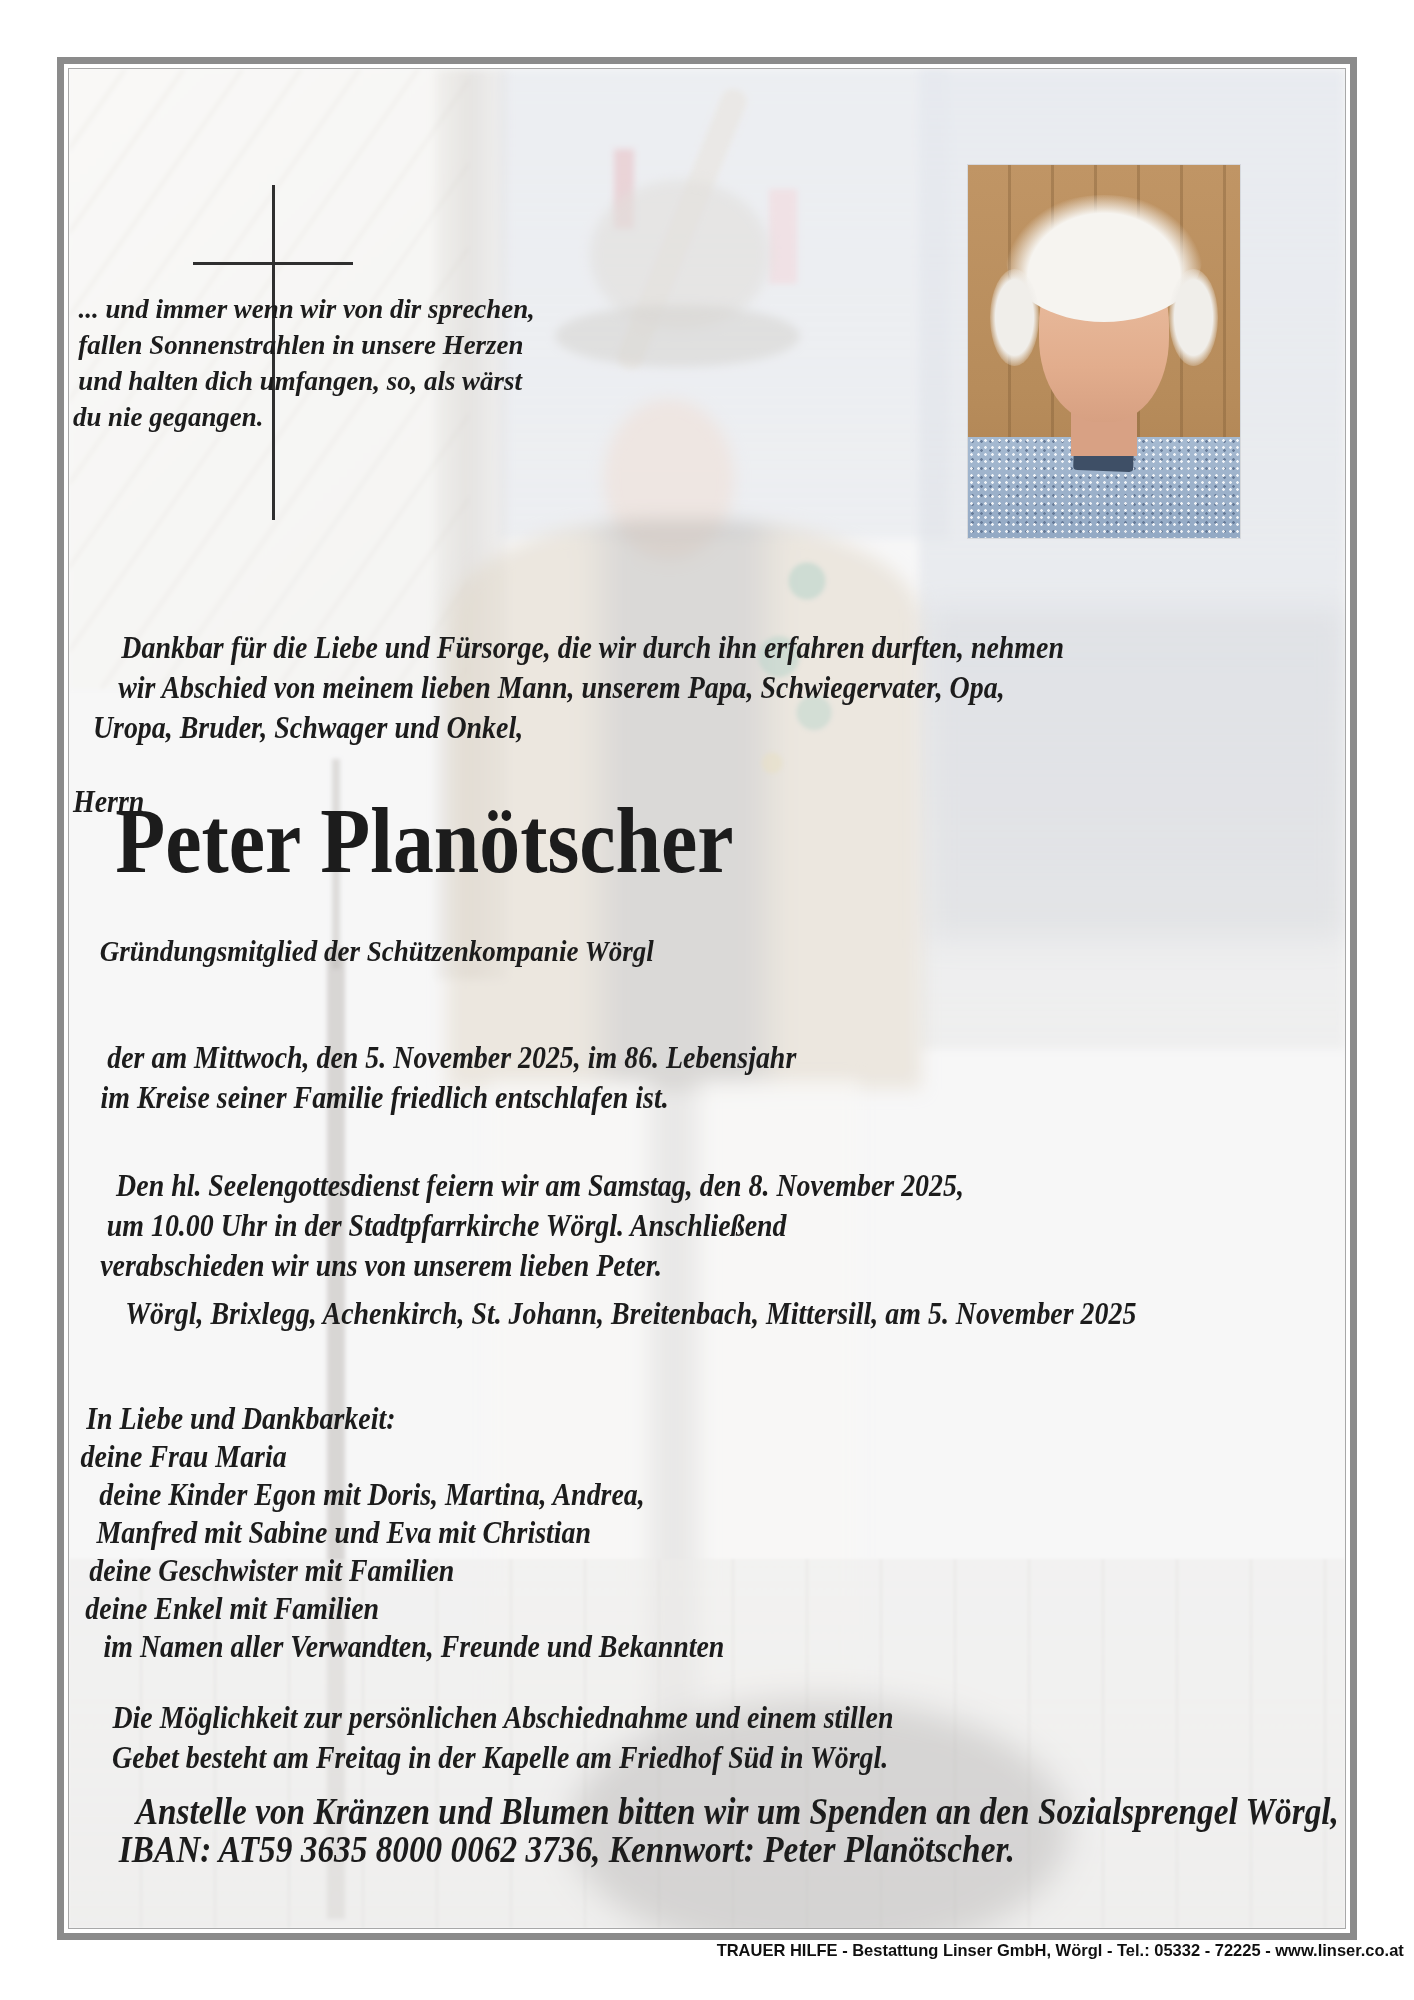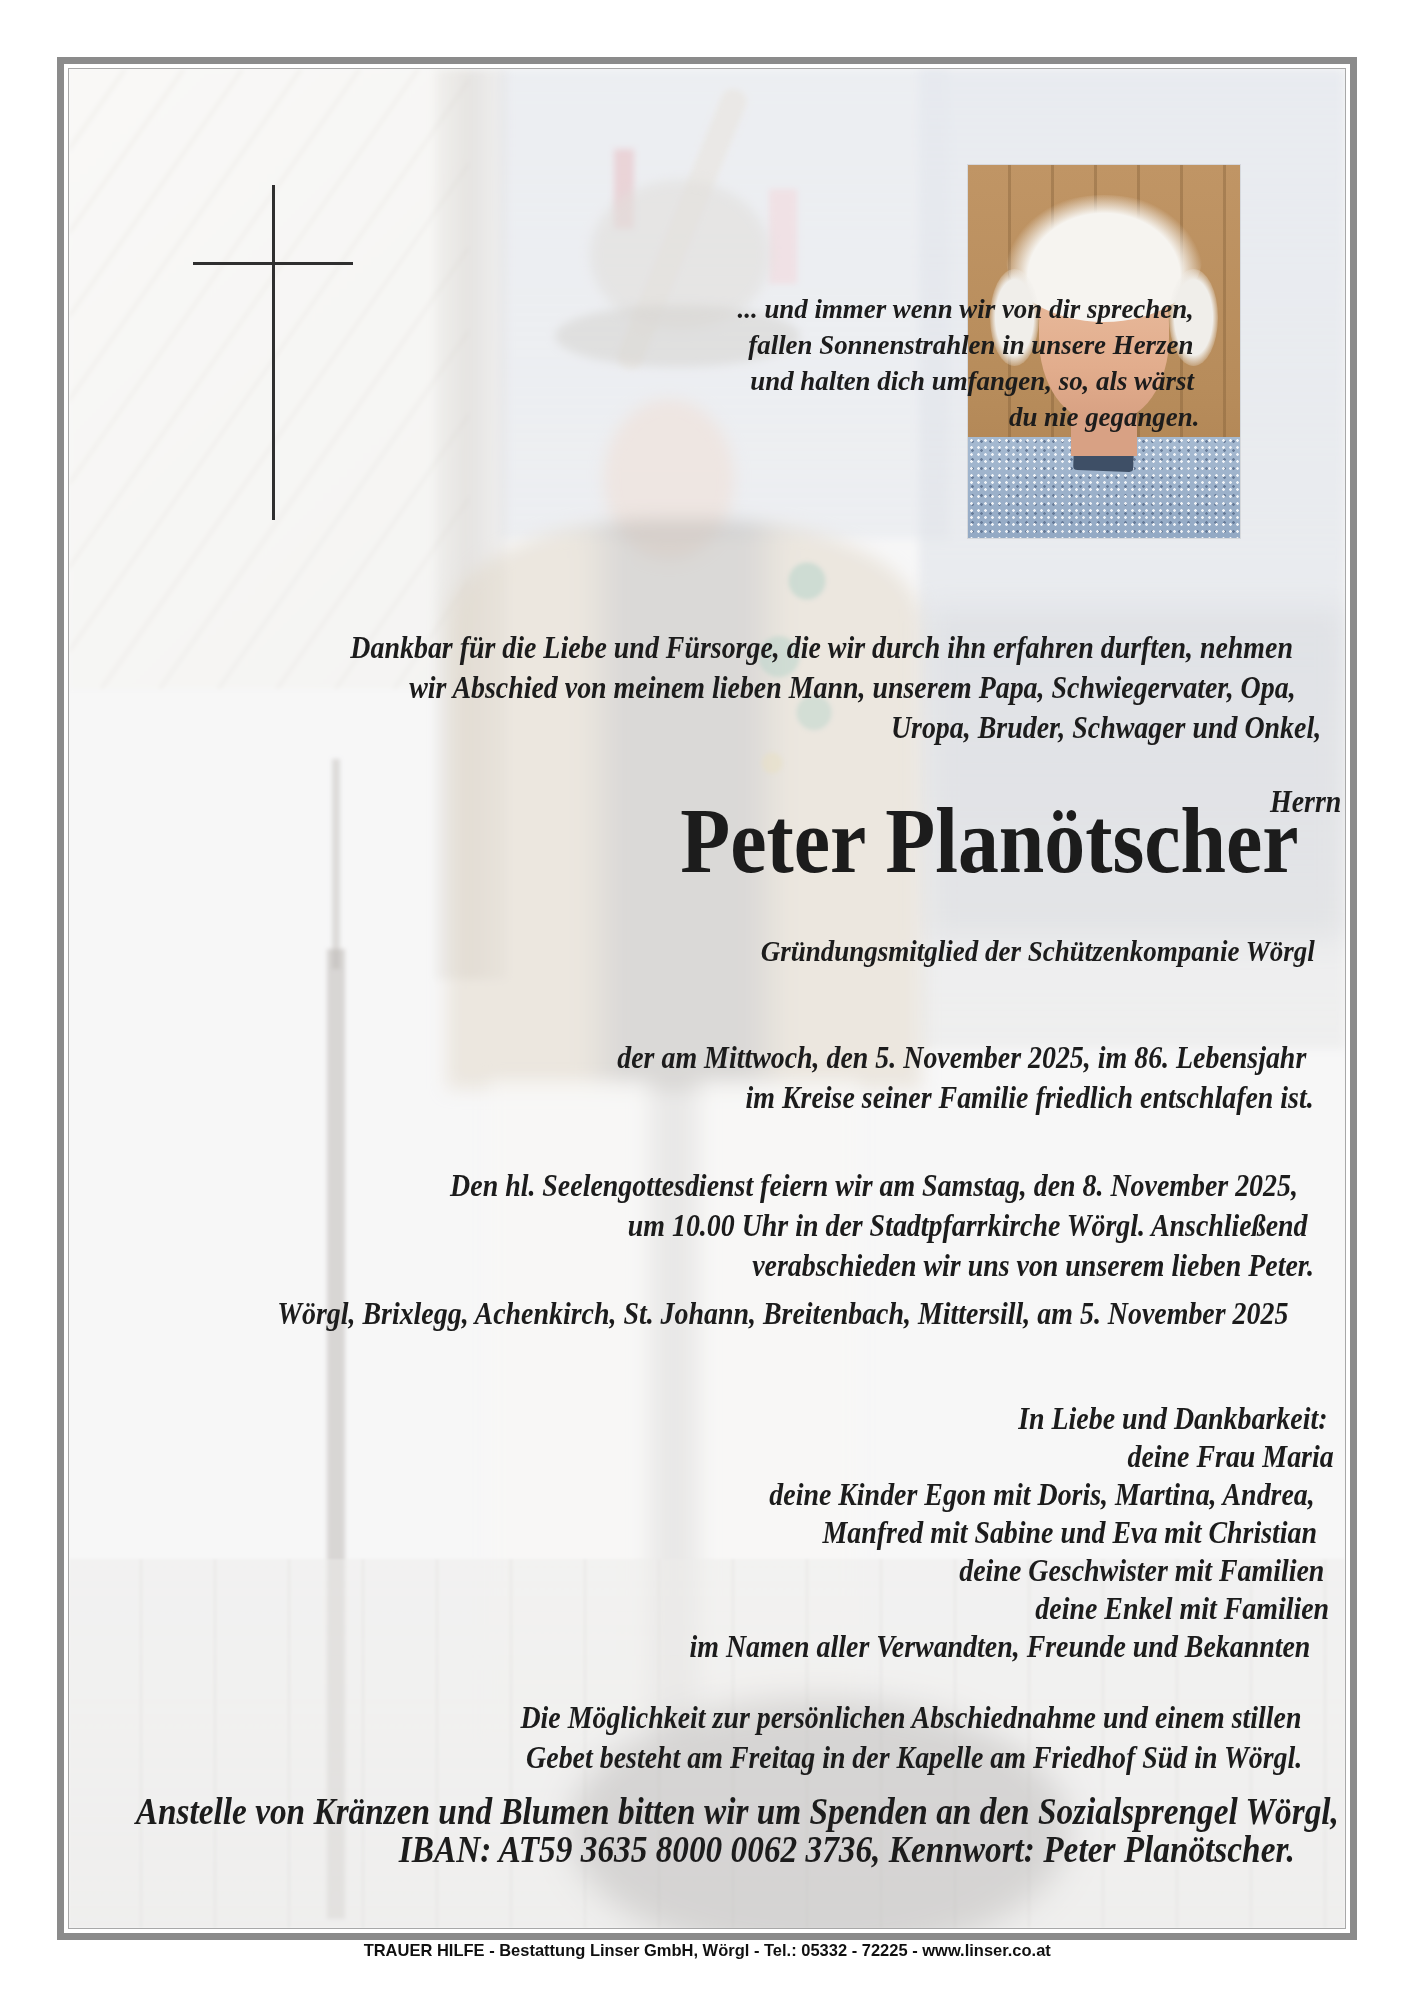--- a/index.html
+++ b/index.html
@@ -91,21 +91,21 @@
   .ph-neck { left:38%; bottom:22%; width:24%; height:14%; background:#d8a184; }
   .ph-face { left:26%; top:19%; width:48%; height:50%; border-radius:48% 48% 45% 45%;
     background:linear-gradient(180deg, #ecc3a6 0%, #e2ad8d 70%, #d7a082 100%); }
   .ph-hair { left:14%; top:8%; width:72%; height:34%; border-radius:50%;
     background:radial-gradient(ellipse at 50% 65%, #f6f4f0 0 55%, rgba(246,244,240,0) 72%); }
   .ph-hairL { left:8%; top:28%; width:18%; height:26%; border-radius:50%;
     background:radial-gradient(ellipse, #f0eeea 0 55%, rgba(240,238,234,0) 75%); }
   .ph-hairR { left:74%; top:28%; width:18%; height:26%; border-radius:50%;
     background:radial-gradient(ellipse, #f0eeea 0 55%, rgba(240,238,234,0) 75%); }
   
-  .t { position:absolute; text-align:right; color:#1c1c1c; font-weight:bold; font-style:italic; }
+  .t { position:absolute; text-align:left; color:#1c1c1c; font-weight:bold; font-style:italic; }
   .full { left:0; width:100%; }
   .cx { display:inline-block; white-space:nowrap; transform:scaleX(0.9); }
   .poem { left:0; width:1134px; top:222px; font-size:28px; }
   .poem .ln { line-height:36px; }
   .poem .cx { transform:scaleX(0.96); }
   .intro { top:559px; font-size:31px; }
   .intro .ln { line-height:40px; }
   .salut { top:714px; font-size:31px; line-height:38px; }
   .name { top:719px; font-size:94px; line-height:104px; font-style:normal; }
   .name .cx { transform:scaleX(0.87); }
@@ -114,21 +114,21 @@
   .passing .ln { line-height:40px; }
   .service { top:1097px; font-size:31px; }
   .service .ln { line-height:40px; }
   .places { top:1226px; font-size:31px; line-height:38px; }
   .family { top:1331px; font-size:31px; }
   .family .ln { line-height:38px; }
   .farewell { top:1629px; font-size:31px; }
   .farewell .ln { line-height:40px; }
   .donation { top:1724px; font-size:37px; }
   .donation .ln { line-height:38px; }
-  .footer { position:absolute; top:1941px; left:0; width:100%; text-align:center;
+  .footer { position:absolute; top:1941px; left:0; width:100%; text-align:right;
     font-family:"Liberation Sans", sans-serif; font-weight:bold; font-size:17px; color:#101010; }
   .footer .cx { transform:scaleX(0.97); }
 </style>
 </head>
 <body>
 
 <div class="page">
 
   <div class="card">
     <div class="card-inner">

